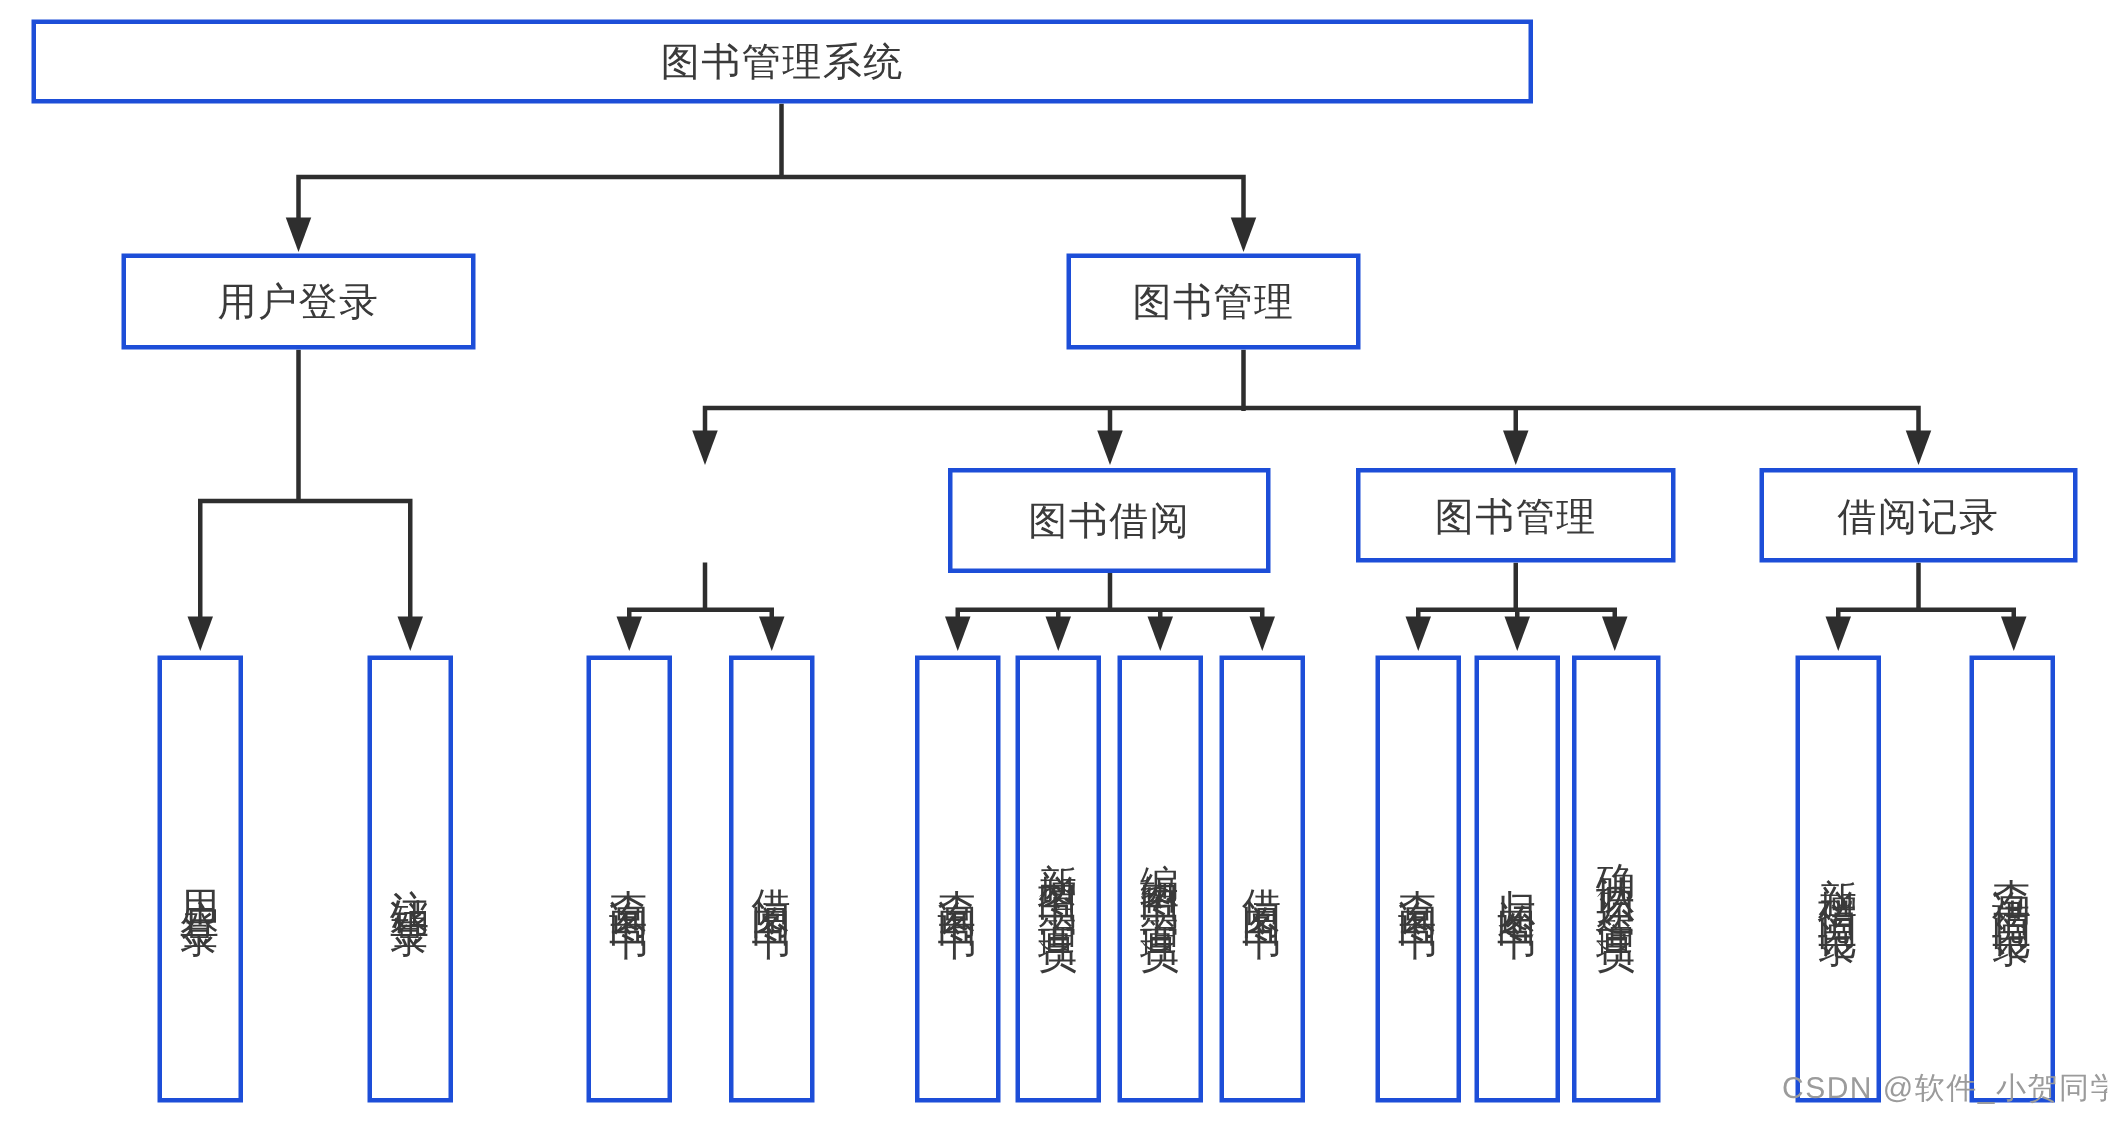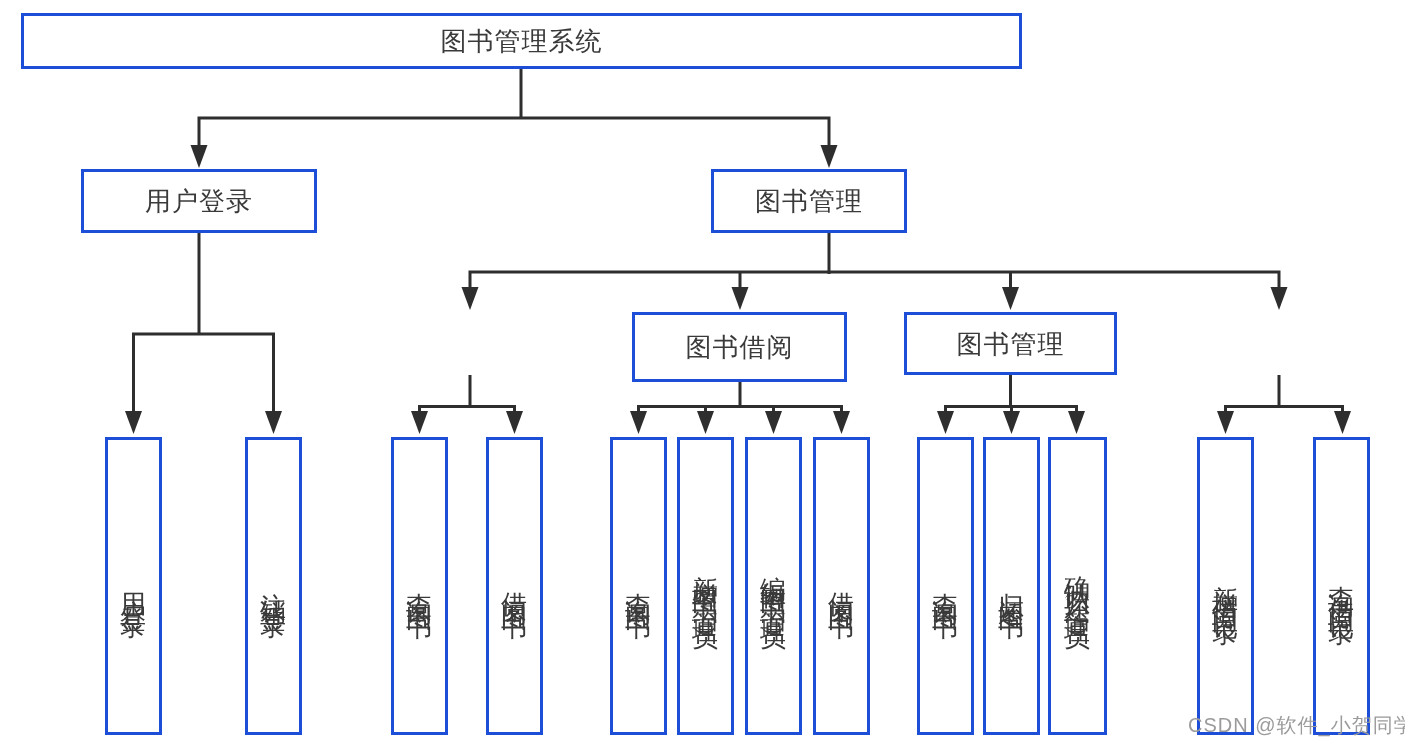--- a/index.html
+++ b/index.html
@@ -109,20 +109,23 @@
   <div class="node h" style="left:711px;top:169px;width:196px;height:64px">
     <span>图书管理</span>
   </div>
 
   <div class="node h" style="left:632px;top:312px;width:215px;height:70px">
     <span>图书借阅</span>
   </div>
   <div class="node h" style="left:904px;top:312px;width:213px;height:63px">
     <span>图书管理</span>
   </div>
+  <div class="node h" style="left:1173px;top:312px;width:212px;height:63px">
+    <span>借阅记录</span>
+  </div>
 
   <div class="node v" style="left:105px">
     <span>用户登录</span>
   </div>
   <div class="node v" style="left:245px">
     <span>注销登录</span>
   </div>
 
   <div class="node v" style="left:391px">
     <span>查询图书</span>

